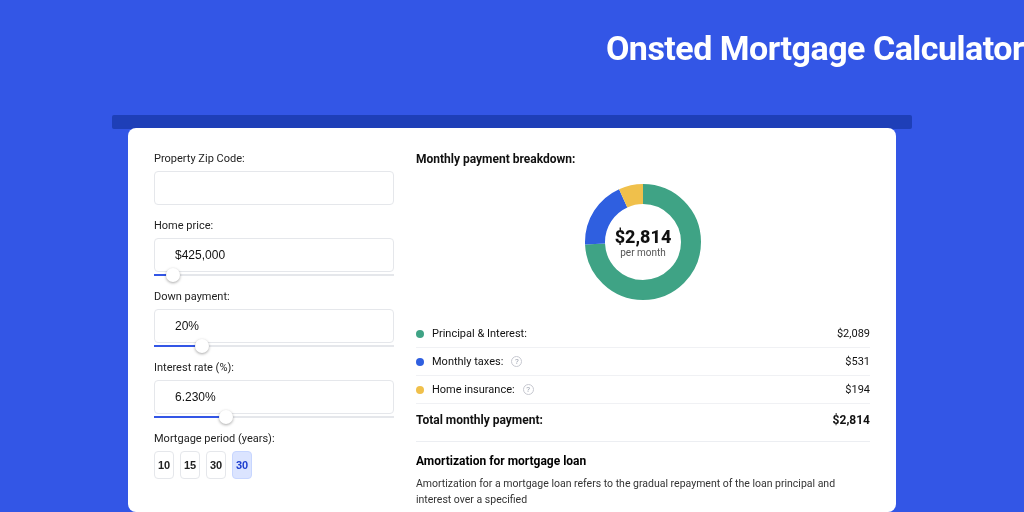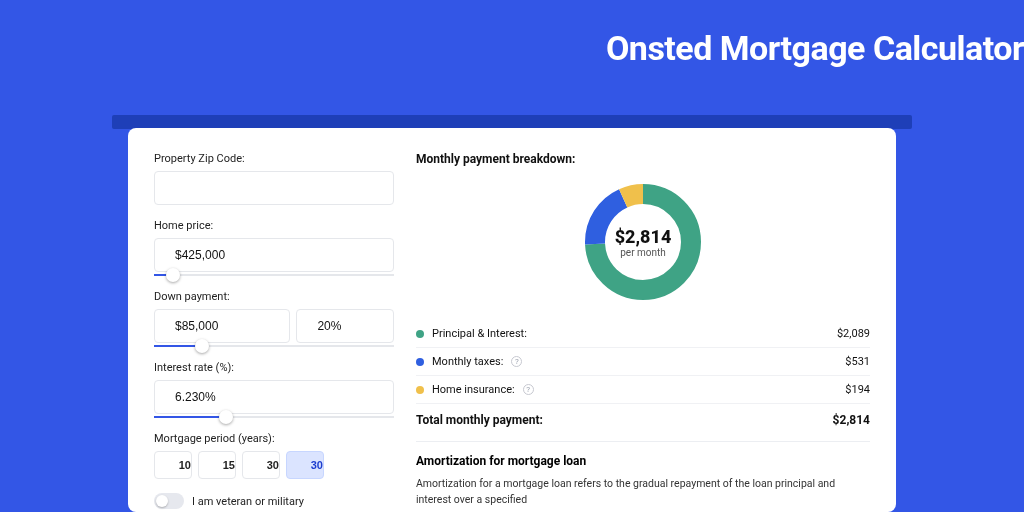--- a/index.html
+++ b/index.html
@@ -76,29 +76,28 @@
     width: 14px; height:14px;
     background:#fff;
     border-radius:50%;
     box-shadow: 0 1px 3px rgba(0,0,0,.35);
   }
   .dp-row { display:flex; gap:6px; }
   .dp-row .input:first-child { flex: 1.7; }
   .dp-row .input:last-child { flex: 1; }
   .period-row { display:flex; gap:6px; }
   .period-btn {
-    width:38px; height:28px;
+    width:20px; height:28px;
     border:1px solid #e5e7eb;
     border-radius:4px;
     background:#fff;
     font-size:11px;
     font-weight:600;
     color:#222;
     cursor:pointer;
-    text-align:right;
   }
   .period-btn.active {
     background:#dbe4ff;
     border-color:#c7d6ff;
     color:#1d3ecf;
   }
   .toggle-row { display:flex; align-items:center; gap:8px; margin-top:14px; }
   .toggle {
     width:30px; height:16px;
     background:#e6e8ee;
@@ -176,21 +175,20 @@
       <input class="input" value="$425,000" style="">
       <div class="slider-track">
         <div class="slider-fill" style="width:8%"></div>
         <div class="slider-thumb" style="left:8%"></div>
       </div>
     </div>
 
     <div class="field">
       <div class="label">Down payment:</div>
       <div class="dp-row">
-        <input class="input" value="$85,000" style="">
         <input class="input" value="20%" style="">
       </div>
       <div class="slider-track">
         <div class="slider-fill" style="width:20%"></div>
         <div class="slider-thumb" style="left:20%"></div>
       </div>
     </div>
 
     <div class="field">
       <div class="label">Interest rate (%):</div>
@@ -204,24 +202,20 @@
     <div class="field">
       <div class="label">Mortgage period (years):</div>
       <div class="period-row">
         <button class="period-btn">10</button>
         <button class="period-btn">15</button>
         <button class="period-btn">30</button>
         <button class="period-btn active">30</button>
       </div>
     </div>
 
-    <div class="toggle-row">
-      <div class="toggle"></div>
-      <div class="toggle-label">I am veteran or military</div>
-    </div>
 
   </div>
 
   <div class="right-col">
     <div class="section-title">Monthly payment breakdown:</div>
 
     <div class="donut-wrap">
       <div class="donut">
         <svg width="124" height="124" viewBox="0 0 124 124">
           <circle cx="62" cy="62" r="48" fill="none" stroke="#3fa385" stroke-width="20" stroke-dasharray="223.8 301.6" stroke-dashoffset="0"></circle>

